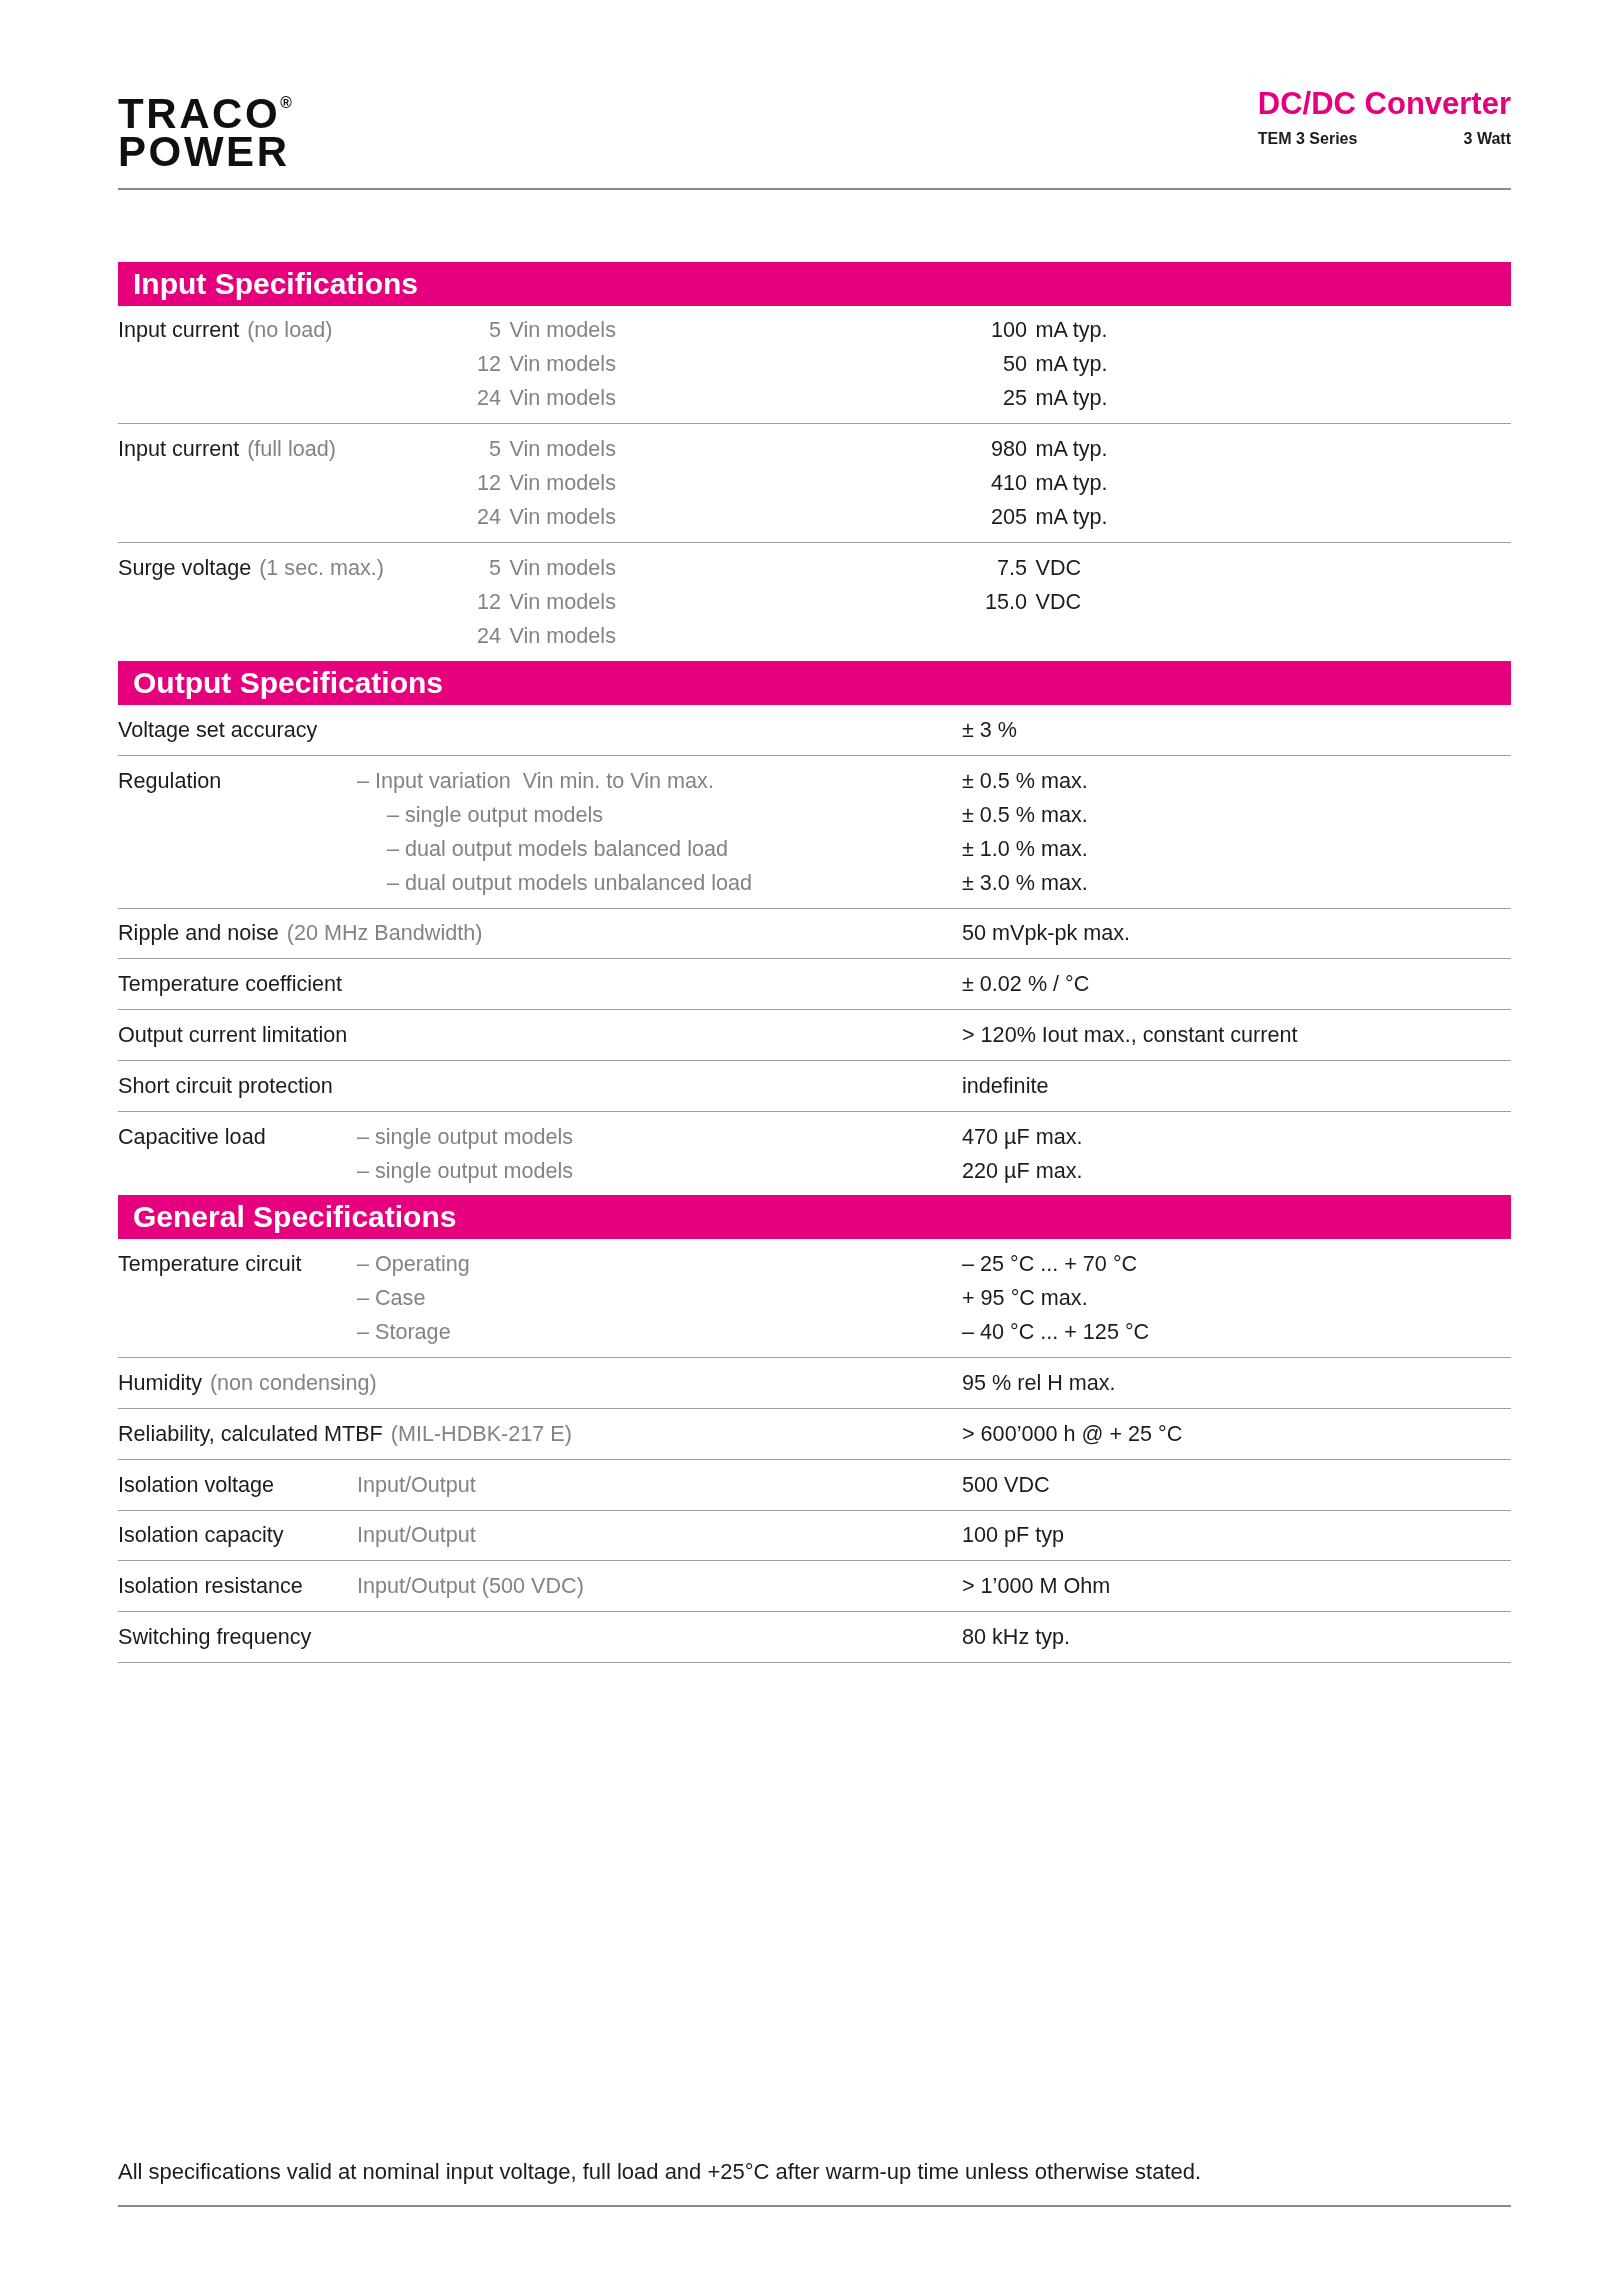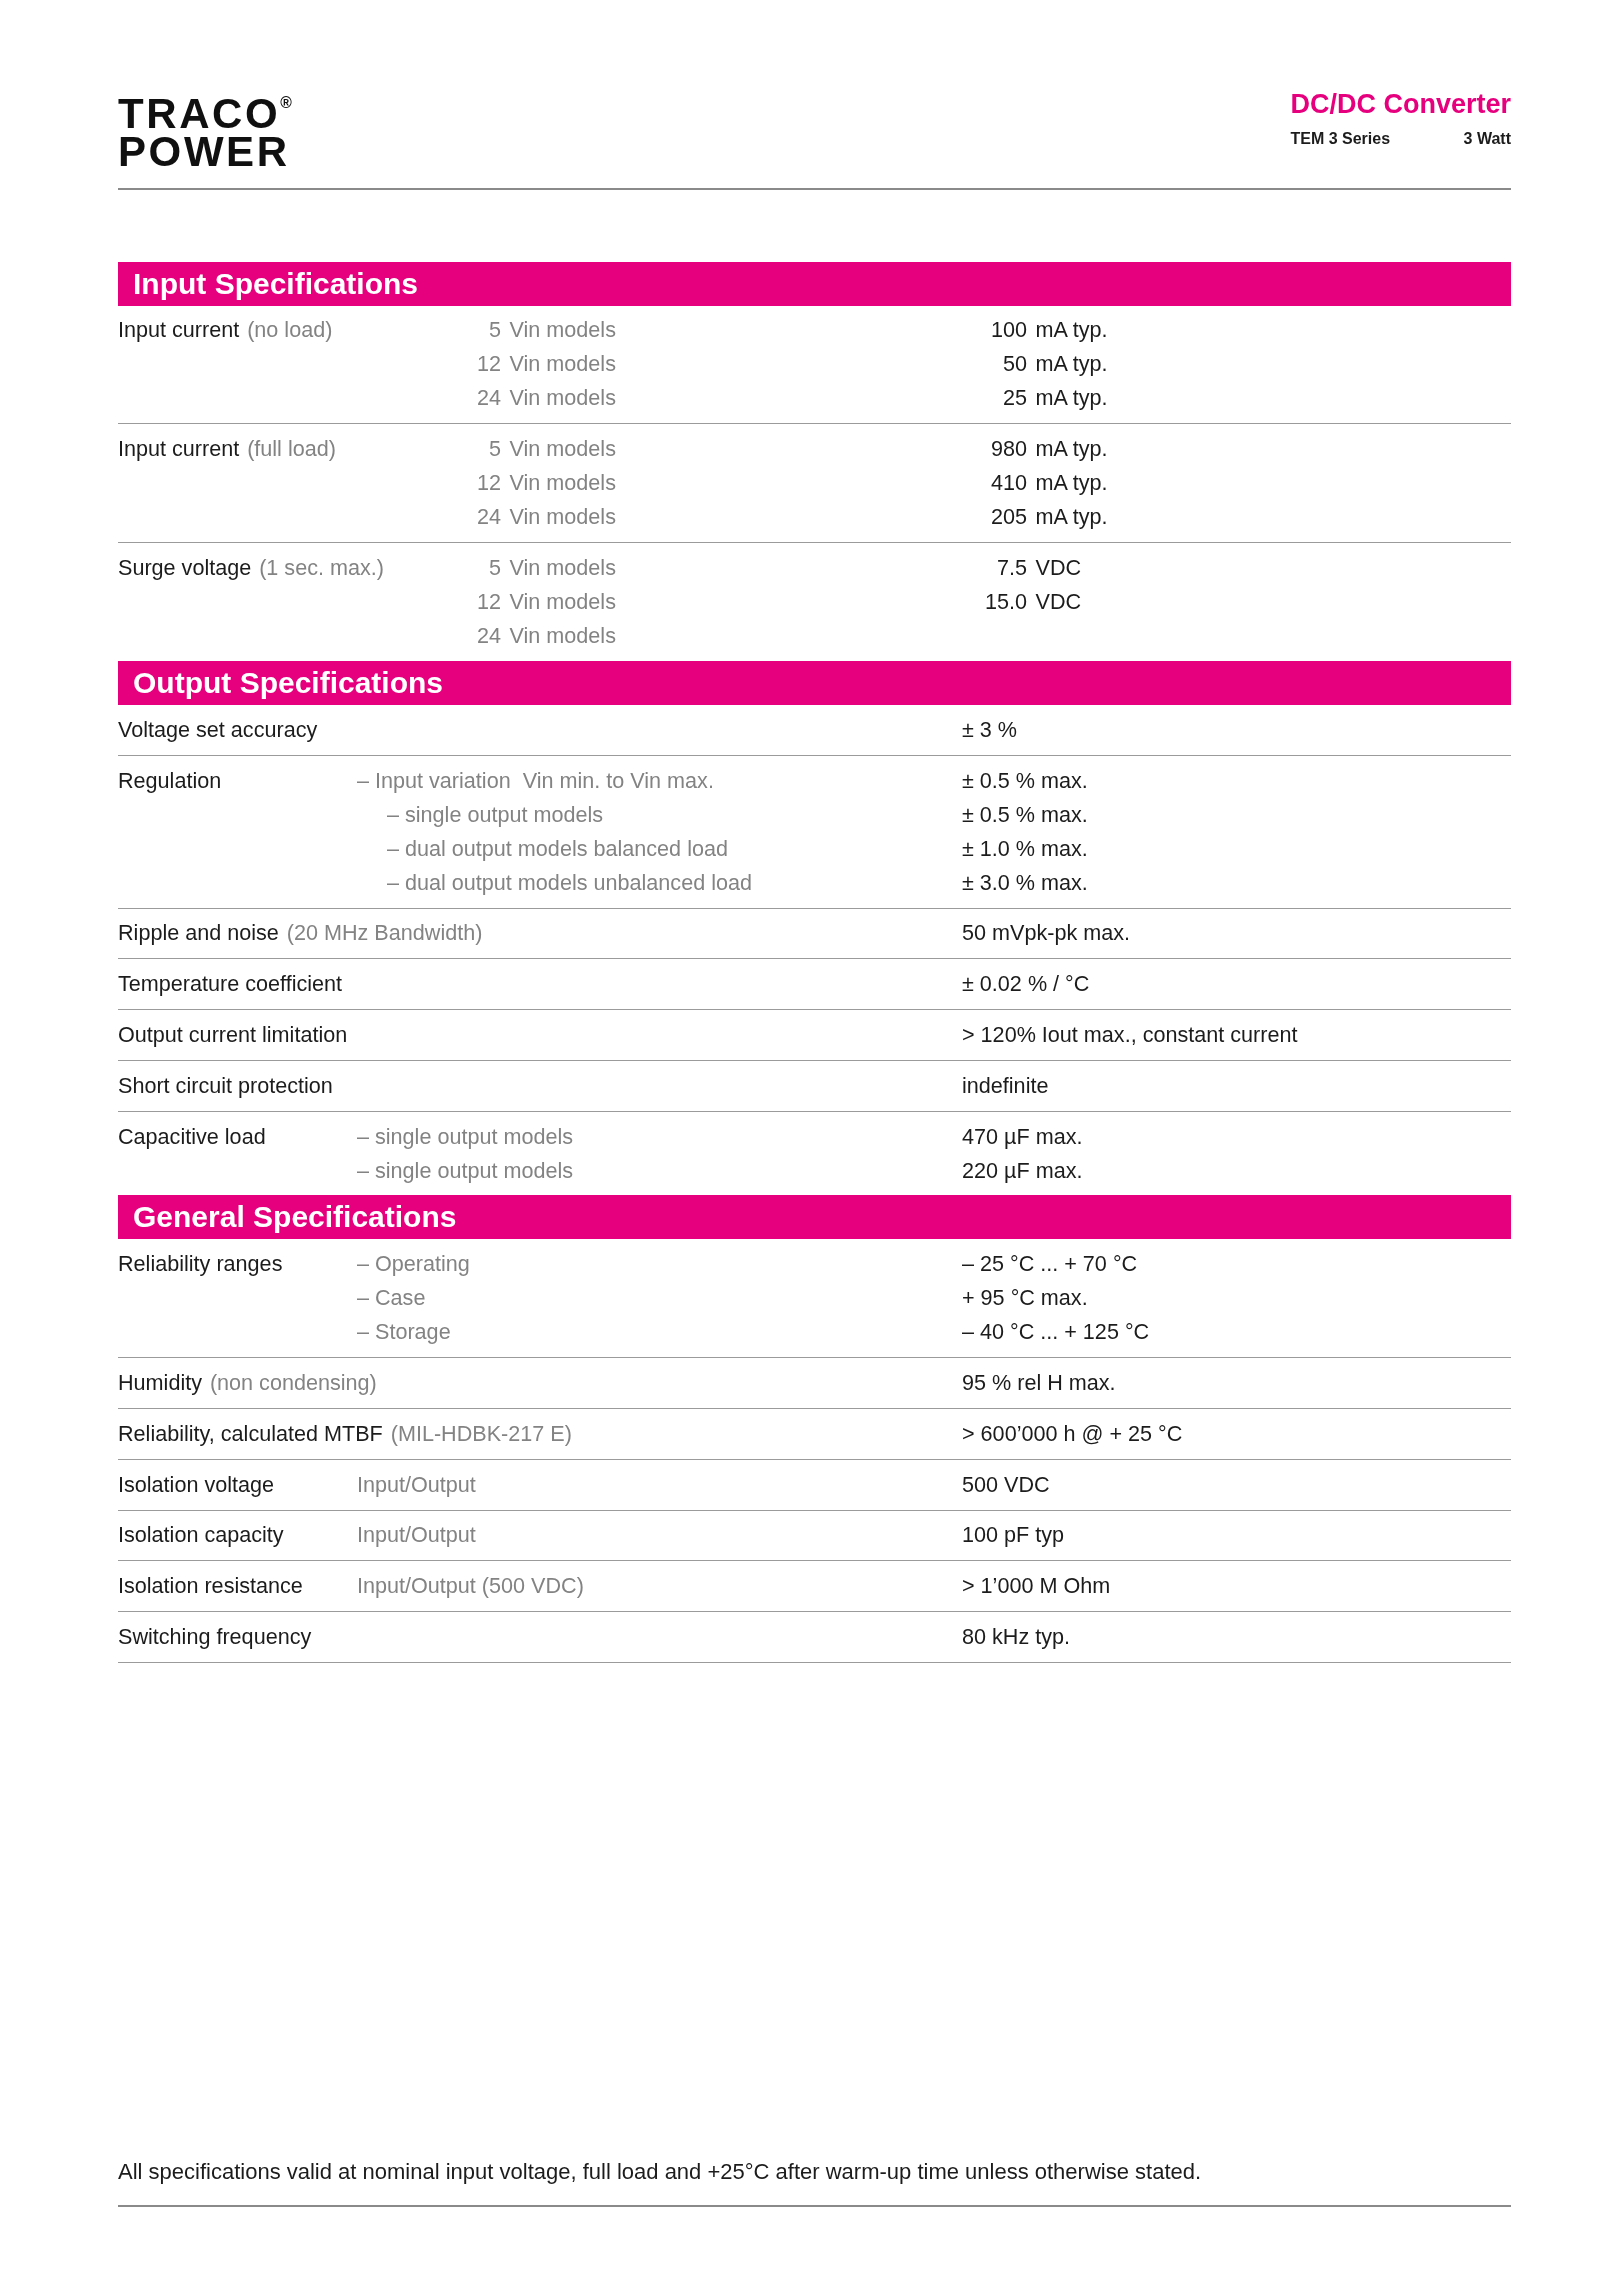--- a/index.html
+++ b/index.html
@@ -6,21 +6,21 @@
   :root { --accent:#e6007e; --ink:#1c1c1c; --gray:#838383; --rule:#9b9b9b; }
   html,body { background:#ffffff; }
   body { font-family:"Liberation Sans", sans-serif; color:var(--ink); }
   .page { position:relative; width:1622px; height:2295px; background:#ffffff; margin:0 auto; overflow:hidden; }
   .content { position:absolute; left:118px; top:84px; width:1393px; }
 
   .header { display:flex; justify-content:space-between; align-items:flex-start; }
   .logo { font-weight:900; font-size:42px; line-height:38px; letter-spacing:2.6px; color:#101010; }
   .logo .reg { font-size:15.7px; vertical-align:19.6px; letter-spacing:0; }
   .header-right { text-align:right; padding-top:1.3px; }
-  .product-title { color:var(--accent); font-size:27px; font-weight:bold; line-height:38px; }
+  .product-title { color:var(--accent); font-size:31px; font-weight:bold; line-height:38px; }
   .series-row { display:flex; justify-content:space-between; margin-top:6.5px; font-size:16px; font-weight:bold; }
   .header-rule { border-top:2px solid #8a8a8a; margin-top:17px; margin-bottom:72px; }
 
   .section-bar { background:var(--accent); color:#ffffff; font-size:30px; font-weight:bold; height:44px; display:flex; align-items:center; padding-left:15px; }
   .row { padding:7.9px 0; }
   .line { display:grid; grid-template-columns:239px 605px 549px; font-size:21.6px; line-height:34px; }
   .c-label { white-space:nowrap; color:var(--ink); }
   .note { color:var(--gray); margin-left:7.9px; }
   .c-sub { color:var(--gray); white-space:pre; }
   .c-sub.indent { padding-left:30px; }
@@ -195,21 +195,21 @@
         <div class="c-label"></div>
         <div class="c-sub"><span>– single output models</span></div>
         <div class="c-val"><span>220 µF max.</span></div>
       </div>
     </div>
 
     <div class="section-bar">General Specifications</div>
 
     <div class="row">
       <div class="line">
-        <div class="c-label"><span>Reliability ranges</span></div>
+        <div class="c-label"><span>Temperature circuit</span></div>
         <div class="c-sub"><span>– Operating</span></div>
         <div class="c-val"><span>– 25 °C ... + 70 °C</span></div>
       </div>
       <div class="line">
         <div class="c-label"></div>
         <div class="c-sub"><span>– Case</span></div>
         <div class="c-val"><span>+ 95 °C max.</span></div>
       </div>
       <div class="line">
         <div class="c-label"></div>

